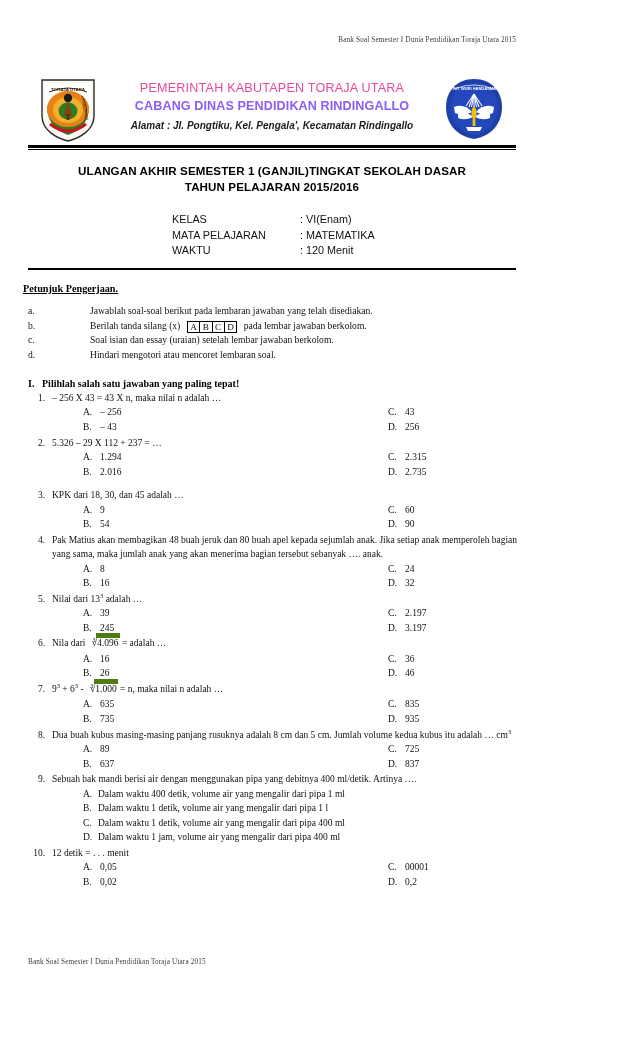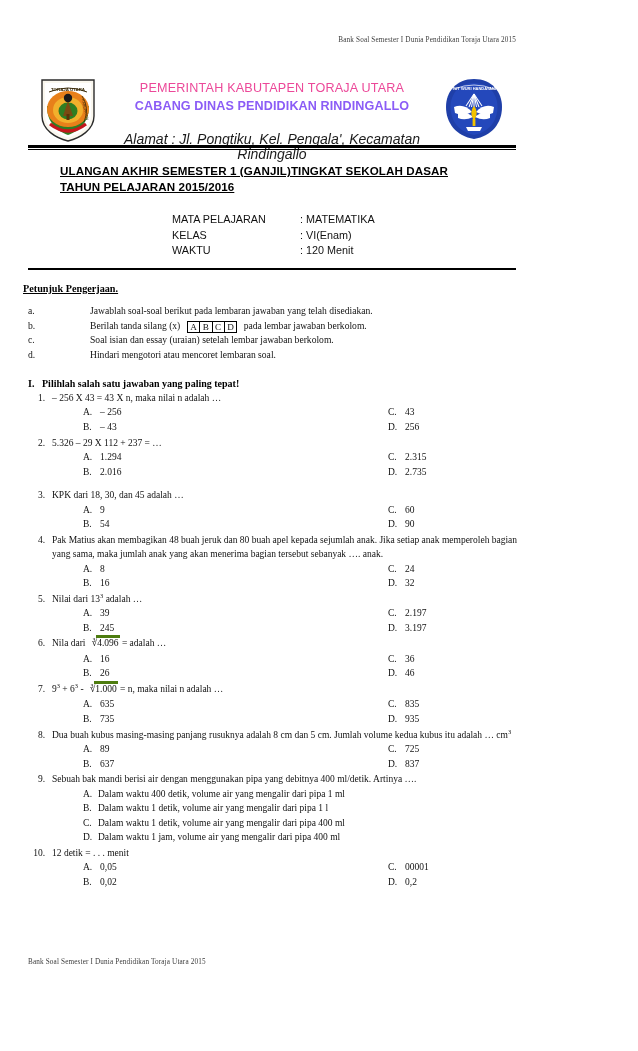--- a/index.html
+++ b/index.html
@@ -72,26 +72,26 @@
   .org-line2 {
     font-family: "Liberation Sans", sans-serif;
     font-size: 12.6px;
     font-weight: bold;
     letter-spacing: 0.1px;
     color: #8b5cf6;
     line-height: 19px;
   }
   .org-addr {
     font-family: "Liberation Sans", sans-serif;
-    font-size: 14px;
+    font-size: 10px;
     font-style: italic;
-    font-weight: normal;
+    font-weight: bold;
     color: #1b1b1b;
     line-height: 15px;
-    margin-top: 16px;
+    margin-top: 2px;
   }
 
   
   .rule-double {
     position: absolute;
     left: 28px;
     right: 28px;
     top: 145px;
     height: 6px;
   }
@@ -112,27 +112,27 @@
     height: 2.4px;
     background: #000;
   }
 
   
   .exam-title {
     position: absolute;
     left: 60px;
     right: 60px;
     top: 163px;
+    text-align: center;
     font-family: "Liberation Sans", sans-serif;
     font-weight: bold;
     font-size: 11.6px;
     line-height: 15.5px;
     color: #000;
     letter-spacing: 0.1px;
-    text-decoration: underline;
   }
 
   
   .meta {
     position: absolute;
     top: 212px;
     left: 172px;
     font-family: "Liberation Sans", sans-serif;
     font-size: 10.8px;
     line-height: 15.6px;
@@ -270,21 +270,21 @@
     top: -4.2px;
     left: 3.5px;
     z-index: 2;
   }
   .radical .sign {
     position: relative;
     left: 0px;
     font-size: 1.02em;
   }
   .radical .rad-body {
-    border-top: 3px solid #4d7c0f;
+    border-top: 5px solid #4d7c0f;
     padding: 0 1px 0 1px;
     margin-left: -1px;
   }
 
   
   .footer {
     position: absolute;
     left: 28px;
     top: 958px;
     font-family: "Liberation Serif", serif;
@@ -359,26 +359,26 @@
     <div class="thin"></div>
   </div>
 
   <div class="exam-title">
     <div>ULANGAN AKHIR SEMESTER 1 (GANJIL)TINGKAT SEKOLAH DASAR</div>
     <div>TAHUN PELAJARAN 2015/2016</div>
   </div>
 
   <div class="meta">
     <div class="meta-row">
+      <div class="meta-label">KELAS</div>
+      <div class="meta-value">: VI(Enam)</div>
+    </div>
+    <div class="meta-row">
       <div class="meta-label">MATA PELAJARAN</div>
       <div class="meta-value">: MATEMATIKA</div>
-    </div>
-    <div class="meta-row">
-      <div class="meta-label">KELAS</div>
-      <div class="meta-value">: VI(Enam)</div>
     </div>
     <div class="meta-row">
       <div class="meta-label">WAKTU</div>
       <div class="meta-value">: 120 Menit</div>
     </div>
   </div>
 
   <div class="rule-single"></div>
 
   <div class="instr-title">Petunjuk Pengerjaan.</div>

